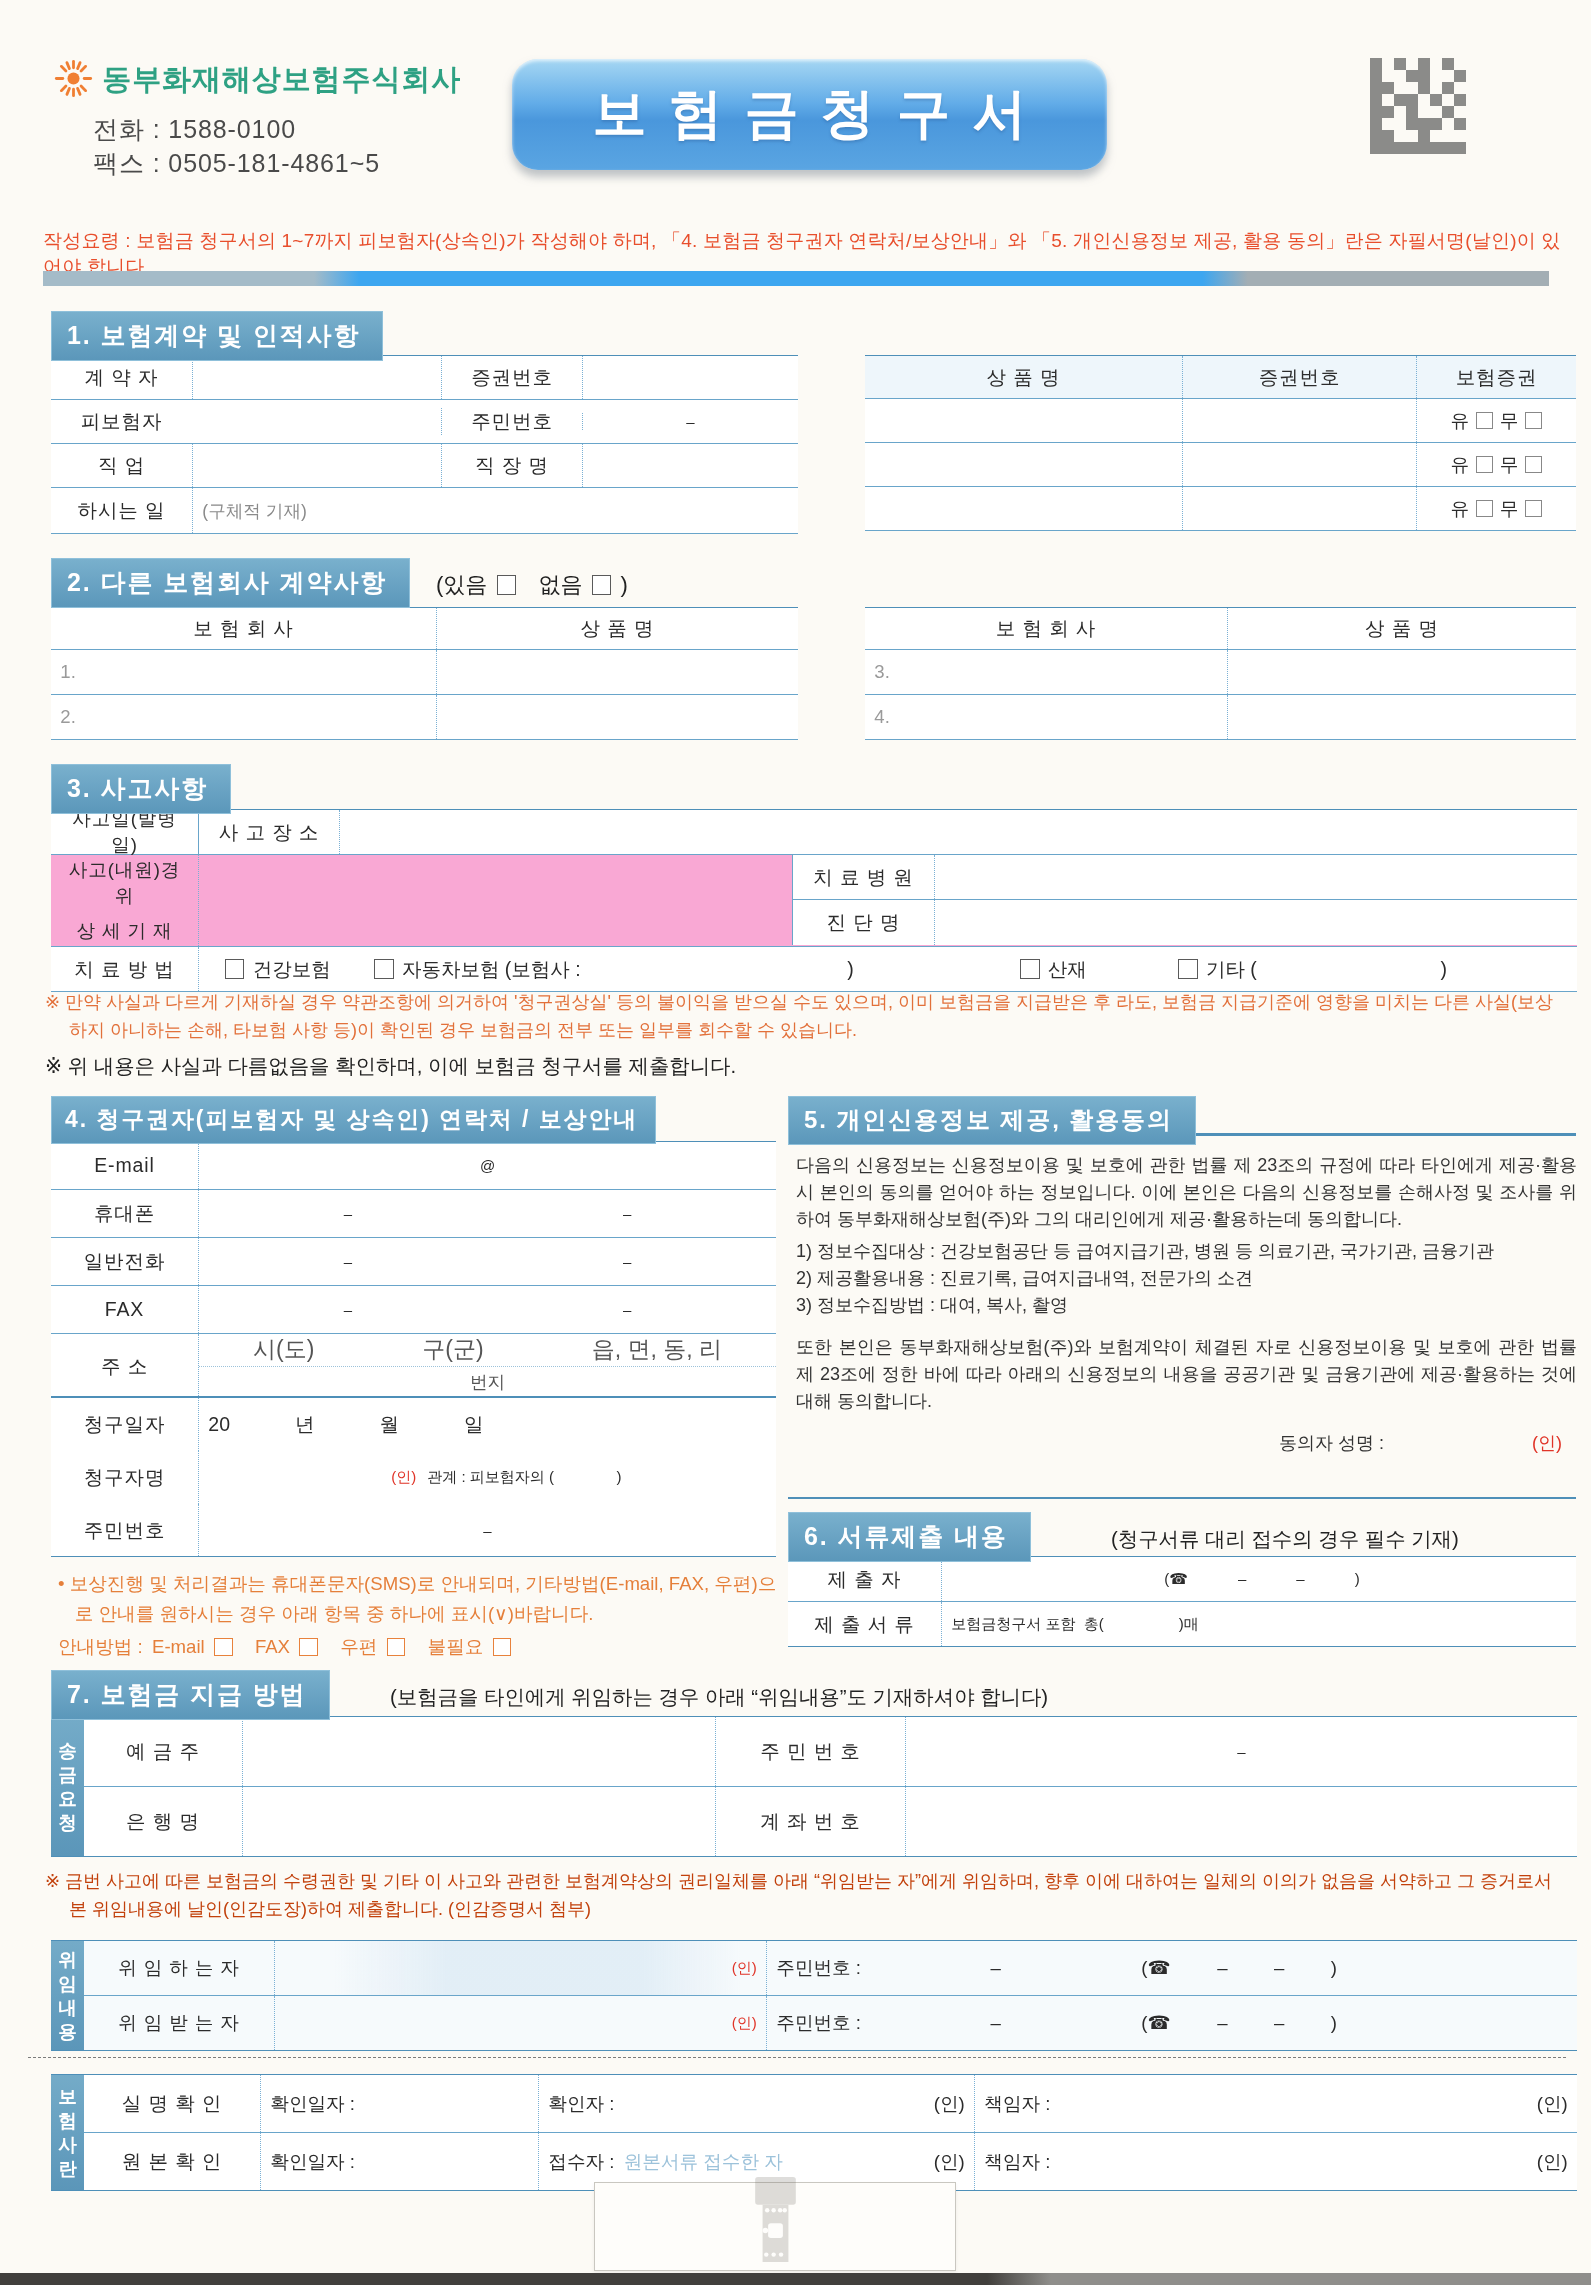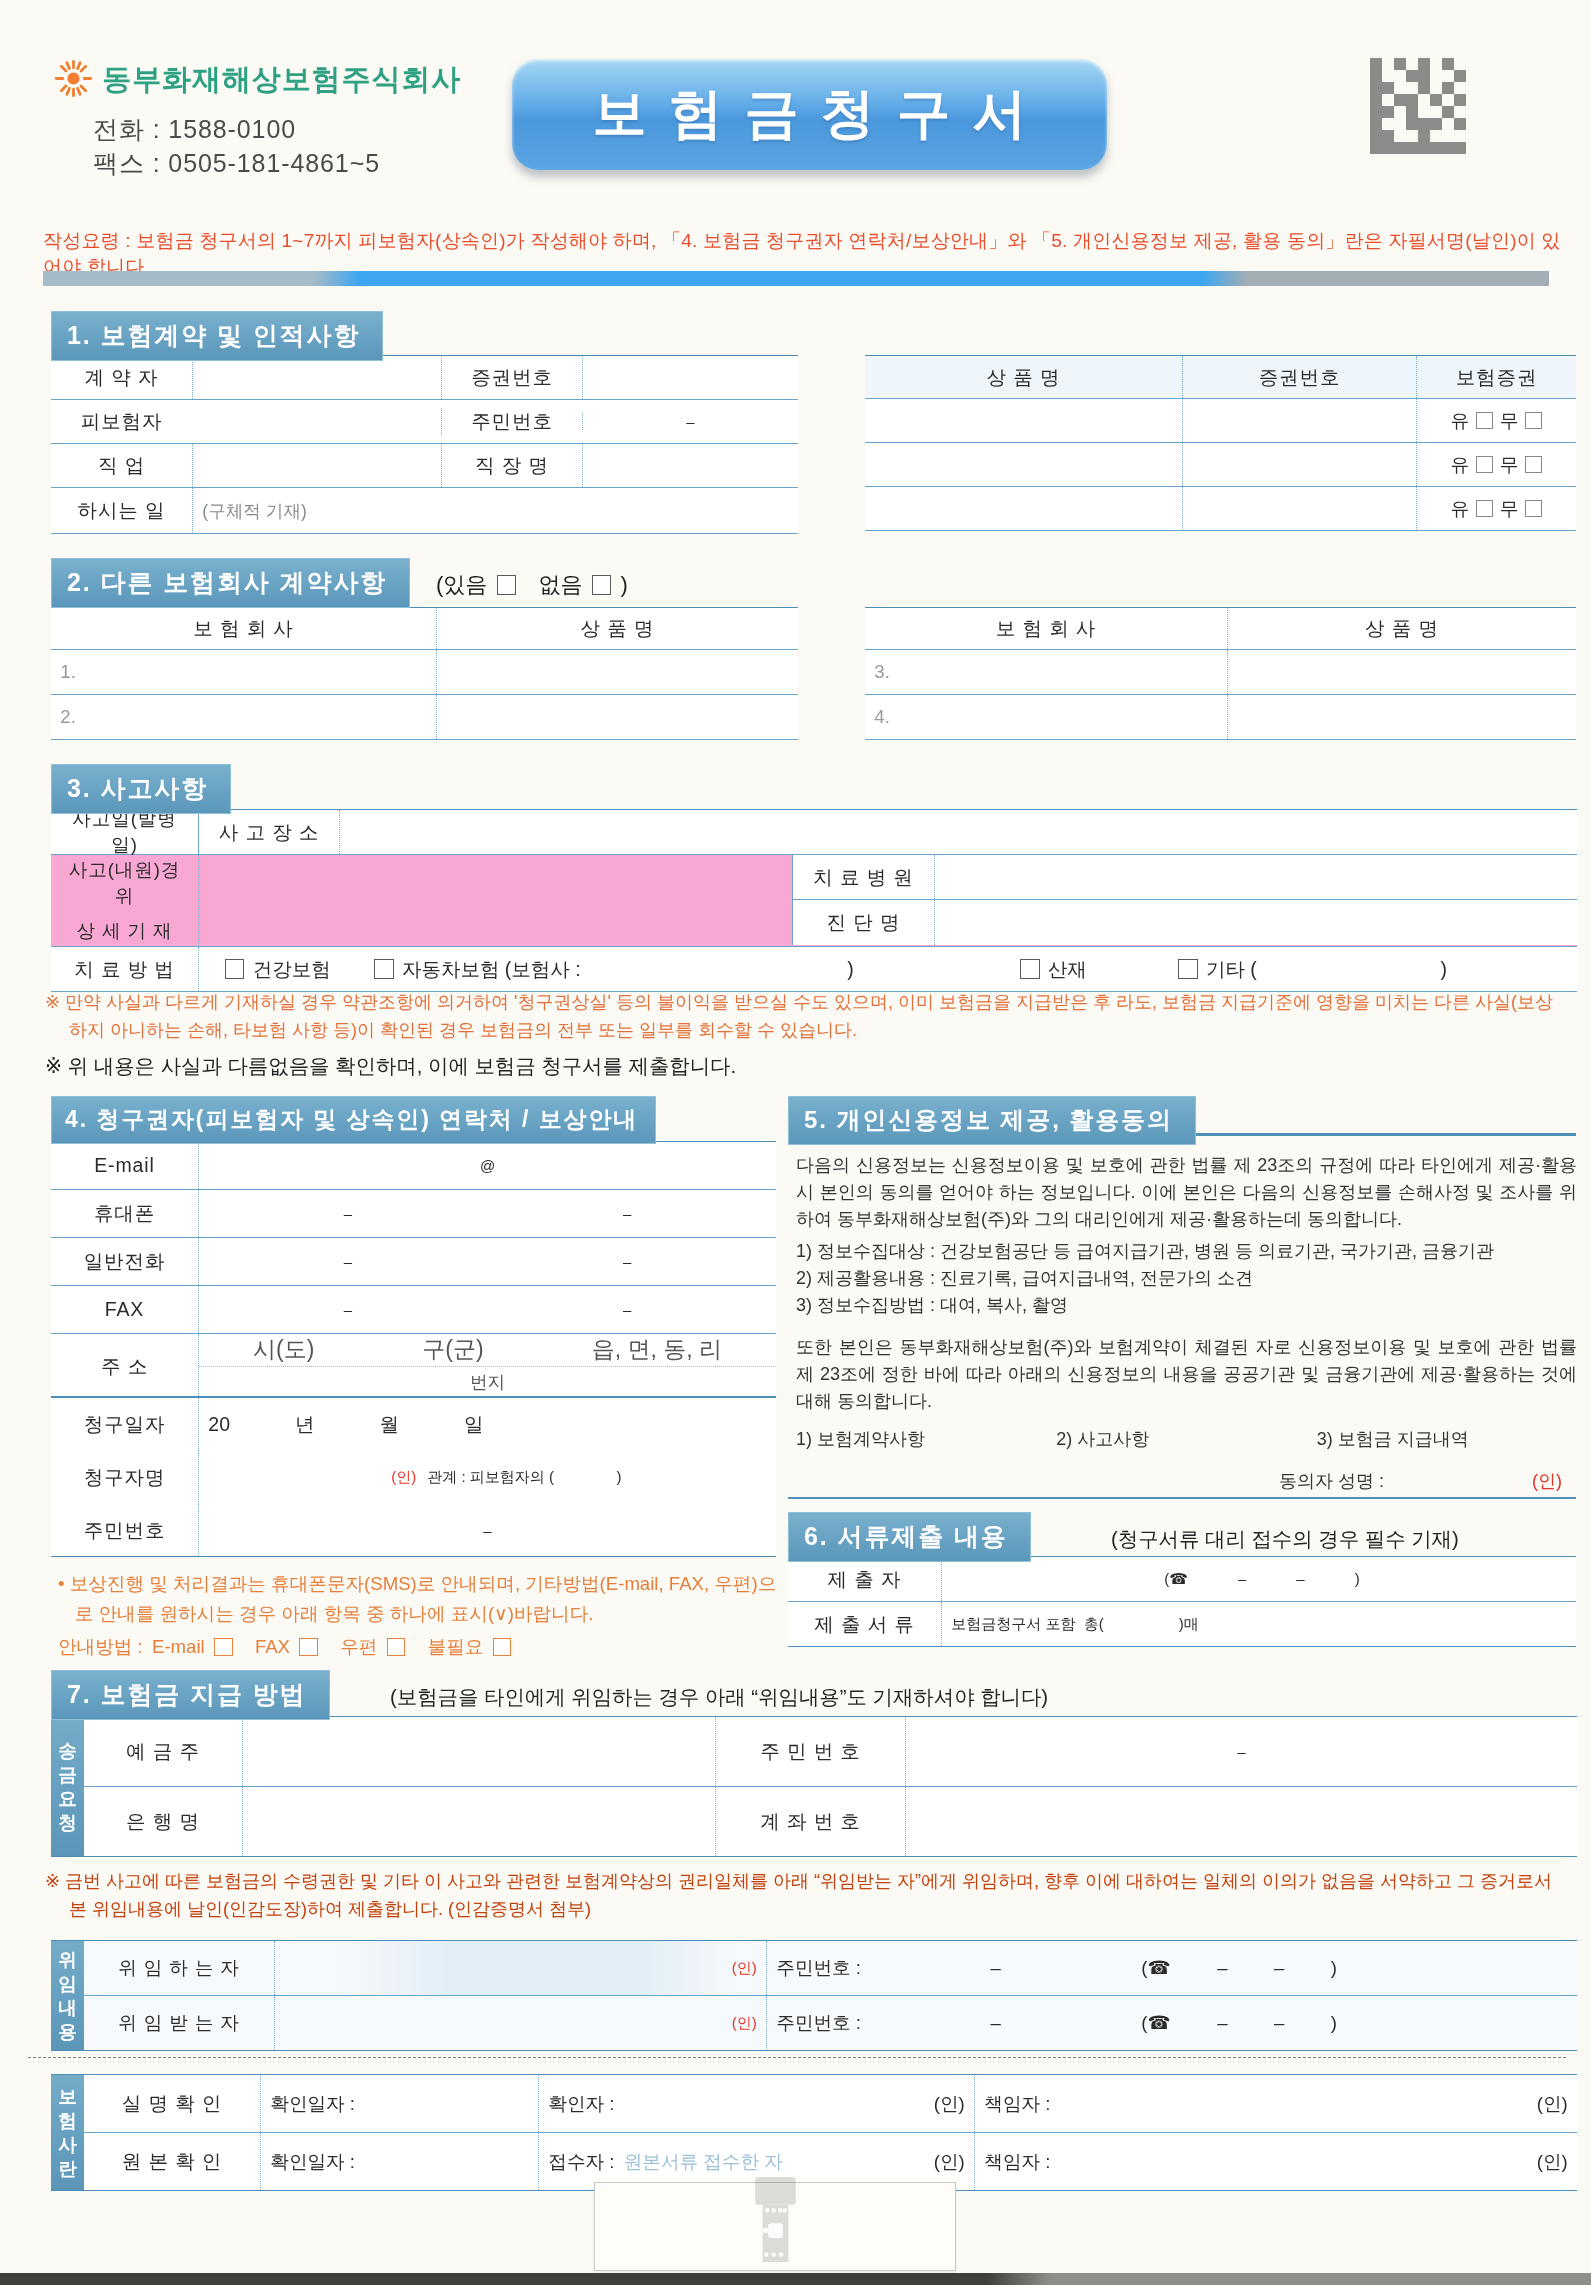--- a/index.html
+++ b/index.html
@@ -397,25 +397,20 @@
 
   <div class="abs rule" style="left:788px; top:1133px; width:788px; height:2.8px;"></div>
   <div class="abs chip" style="left:788px; top:1096px; font-size:24px; z-index:2;">5. 개인신용정보 제공, 활용동의</div>
 
   <div class="abs body-txt" style="left:796px; top:1152px; width:781px;">
     <p>다음의 신용정보는 신용정보이용 및 보호에 관한 법률 제 23조의 규정에 따라 타인에게 제공·활용시 본인의 동의를 얻어야 하는 정보입니다. 이에 본인은 다음의 신용정보를 손해사정 및 조사를 위하여 동부화재해상보험(주)와 그의 대리인에게 제공·활용하는데 동의합니다.</p>
     <p style="margin-top:4.6px;">1) 정보수집대상 : 건강보험공단 등 급여지급기관, 병원 등 의료기관, 국가기관, 금융기관</p>
     <p>2) 제공활용내용 : 진료기록, 급여지급내역, 전문가의 소견</p>
     <p>3) 정보수집방법 : 대여, 복사, 촬영</p>
     <p style="margin-top:15px;">또한 본인은 동부화재해상보험(주)와 보험계약이 체결된 자로 신용정보이용 및 보호에 관한 법률 제 23조에 정한 바에 따라 아래의 신용정보의 내용을 공공기관 및 금융기관에 제공·활용하는 것에 대해 동의합니다.</p>
-    <div style="display:flex; margin-top:11px;">
-      <span style="flex:1;">1) 보험계약사항</span>
-      <span style="flex:1;">2) 사고사항</span>
-      <span style="flex:1;">3) 보험금 지급내역</span>
-    </div>
     <div style="display:flex; justify-content:flex-end; align-items:center; margin-top:15px;">
       <span>동의자 성명 :</span>
       <span style="display:inline-block; width:148px;"></span>
       <span class="red" style="margin-right:15px;">(인)</span>
     </div>
   </div>
 
   <div class="abs rule" style="left:788px; top:1497px; width:788px; height:1.9px;"></div>
 
   <div class="abs chip" style="left:788px; top:1512px; z-index:2;">6. 서류제출 내용</div>

